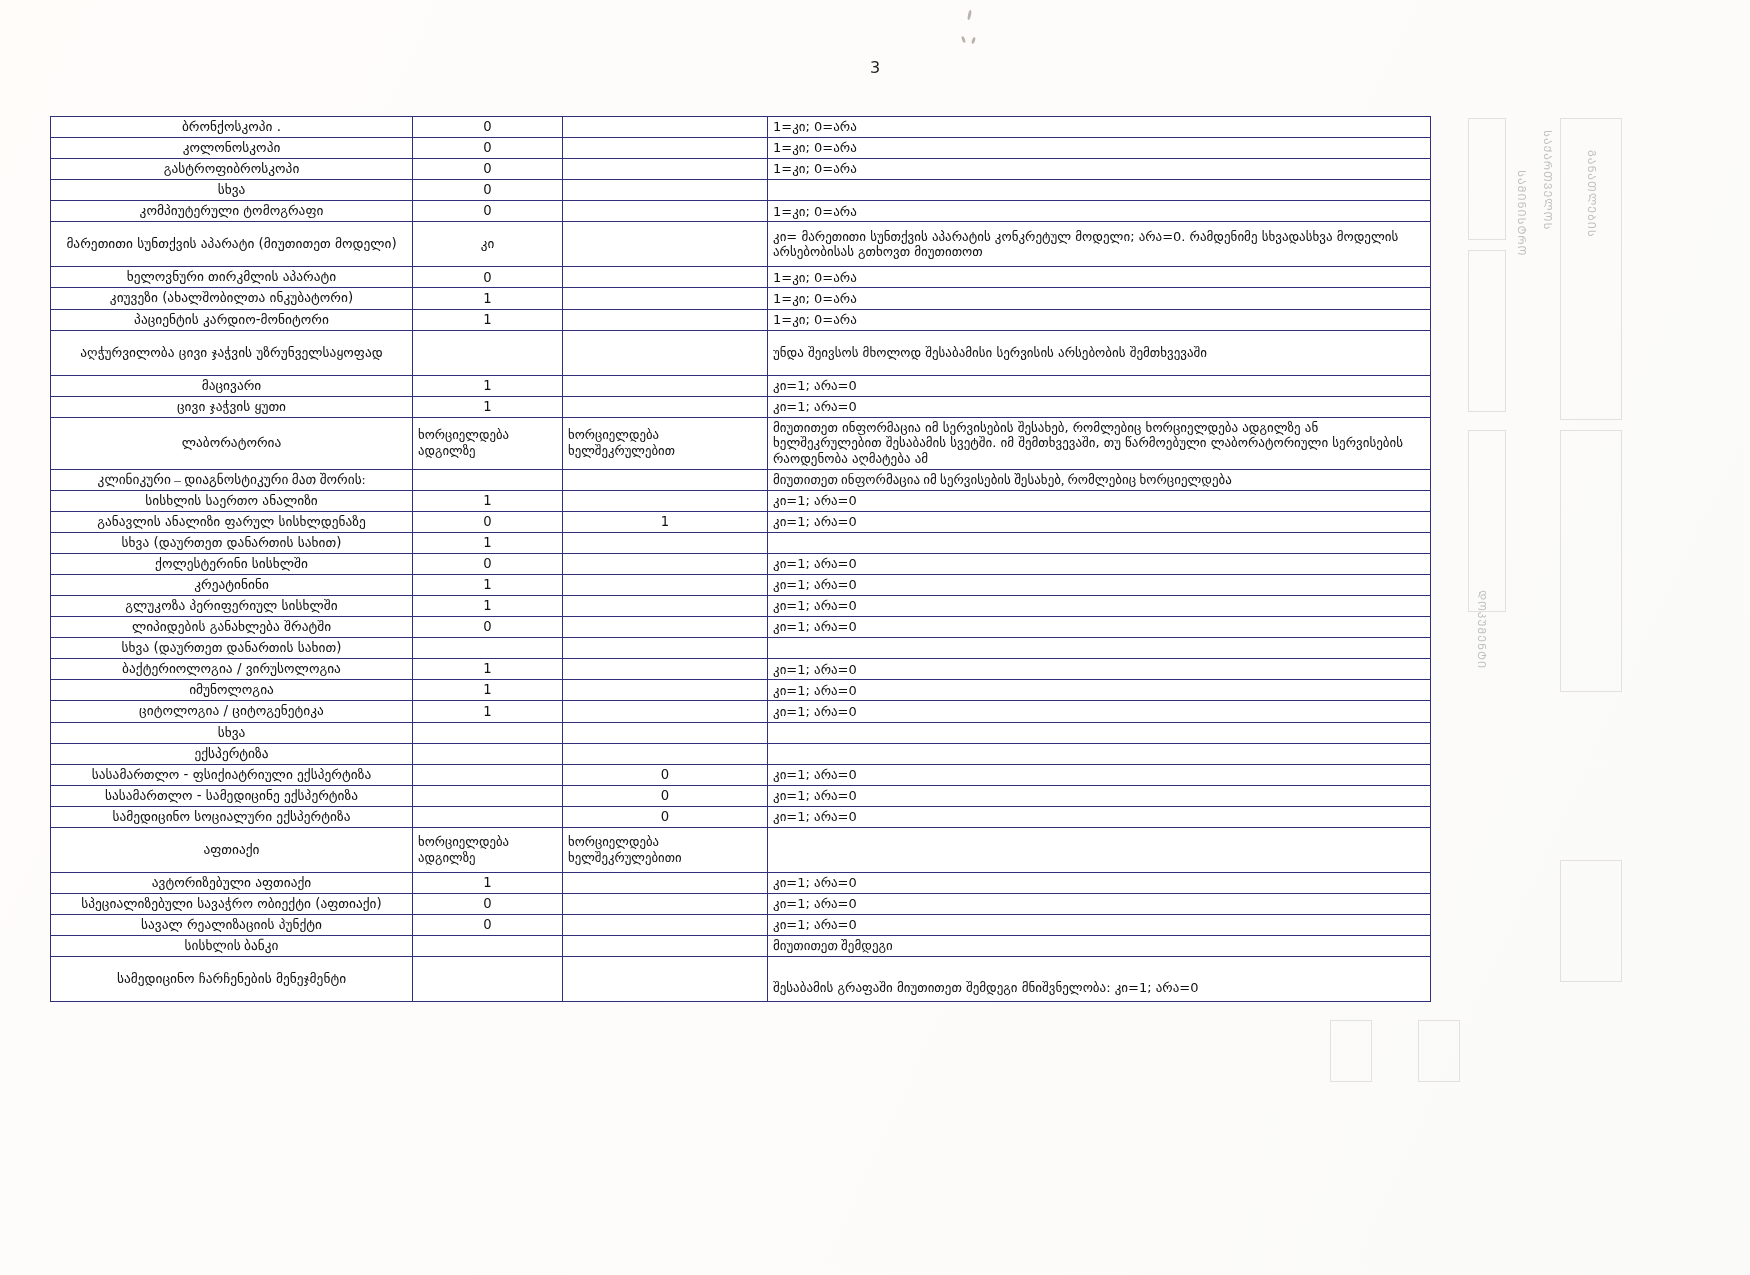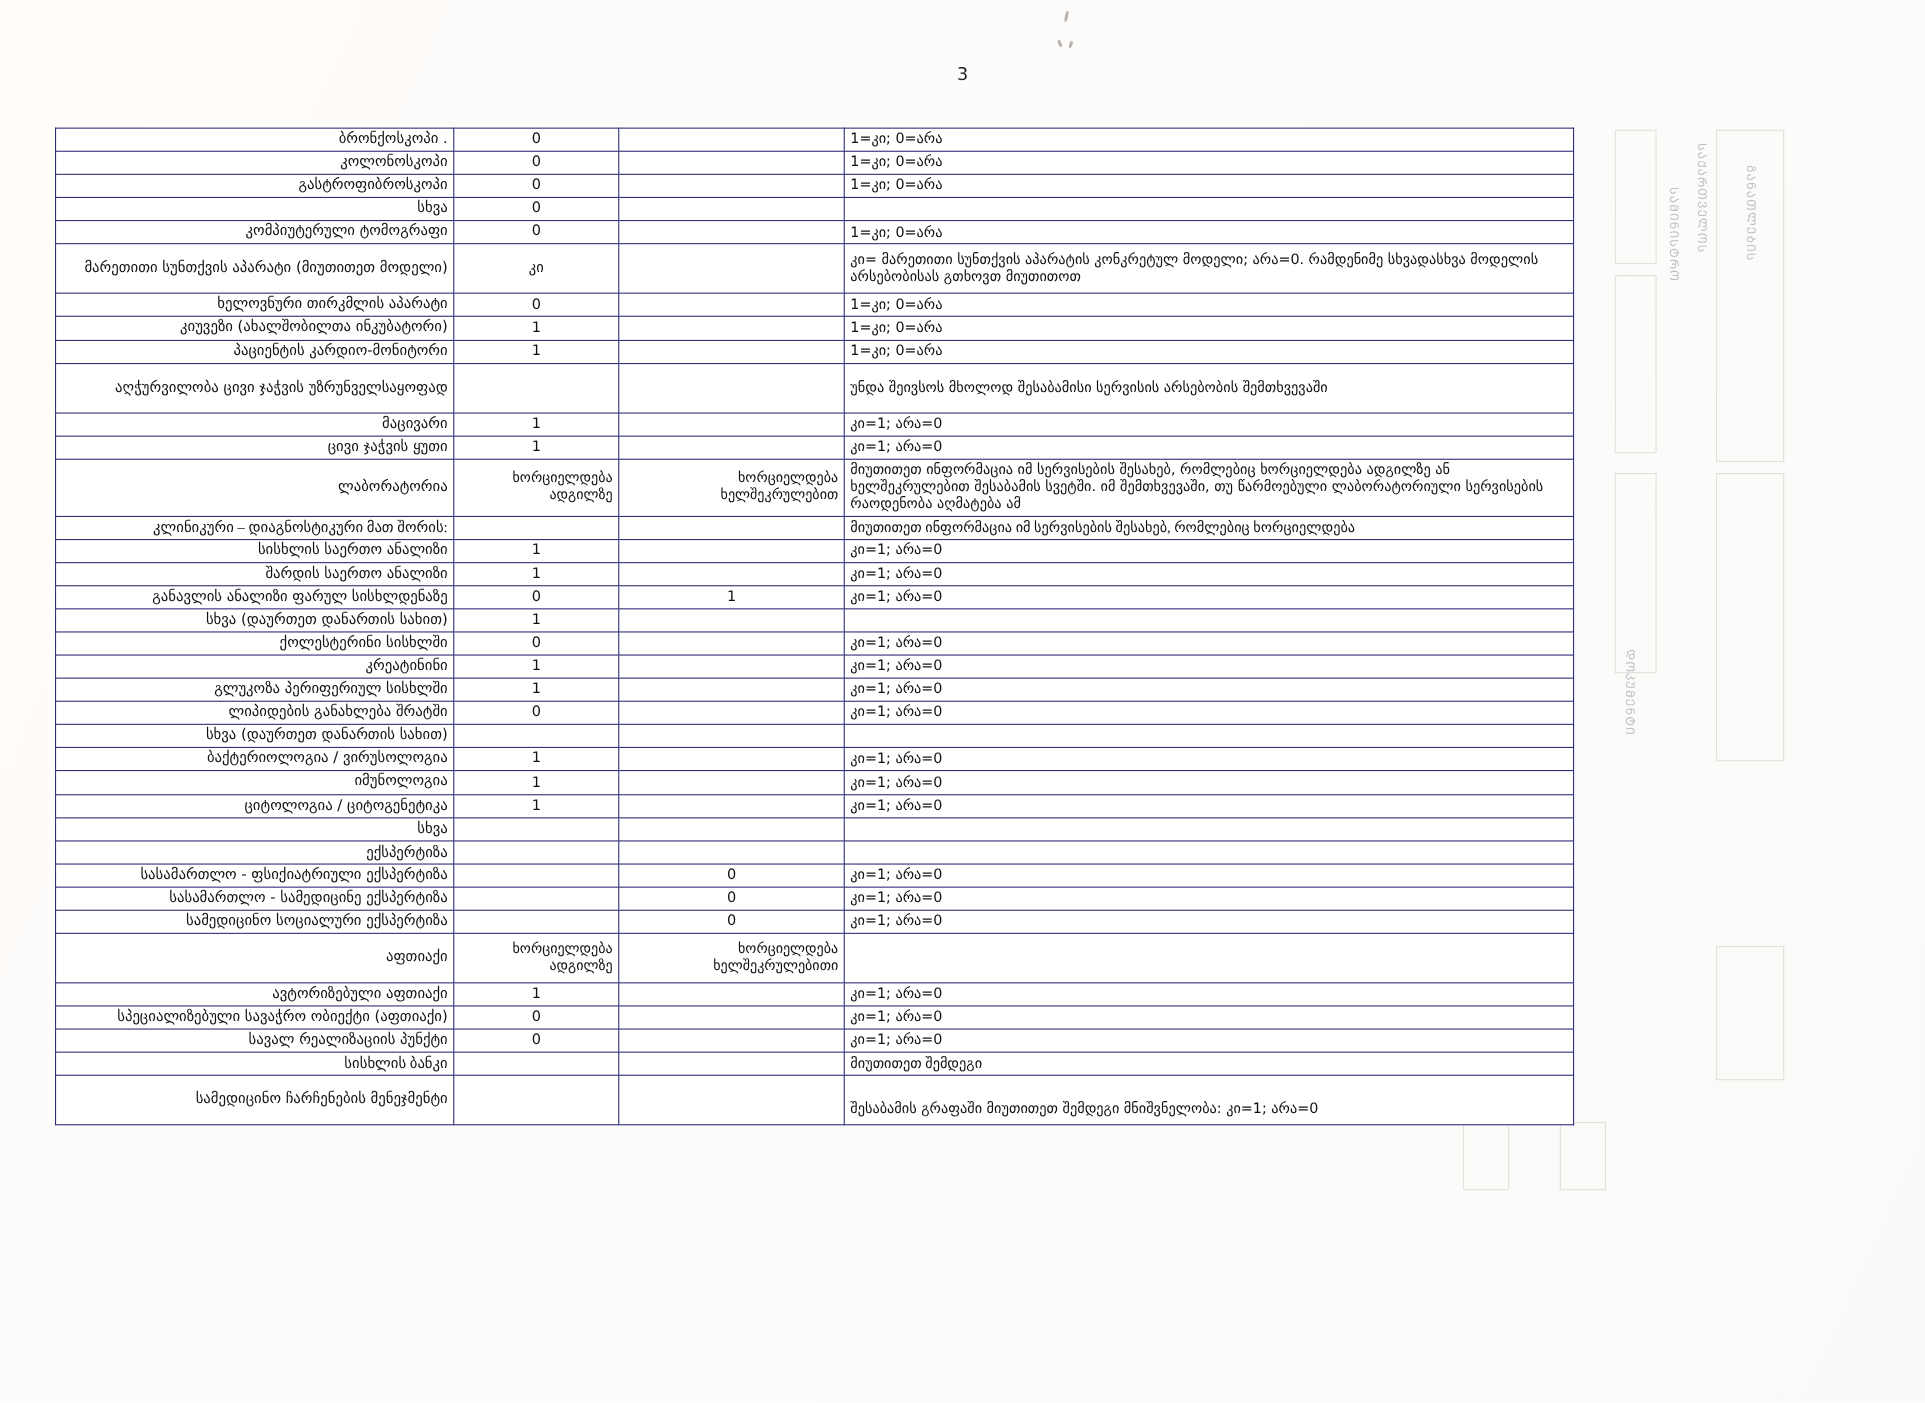--- a/index.html
+++ b/index.html
@@ -77,32 +77,32 @@
     background: #ffffff;
   }
   
   col.c0 { width: 362px; }
   col.c1 { width: 150px; }
   col.c2 { width: 205px; }
   col.c3 { width: 663px; }
 
   td.num { text-align: center; }
   td.note { font-size: 13px; }
-  td.lbl { text-align: right; }
+  td.lbl { text-align: center; }
 
   .tall { height: 40px; }
 
   
   .tint-green td   { background: linear-gradient(90deg,#e8f5ea 0%, #eaf6ec 55%, #e6f3e8 100%); margin-left: 28px; }
   .tint-pink td    { background: linear-gradient(90deg,#f6e7ef 0%, #efe6f2 50%, #e9e9f3 100%); }
   .tint-rain td    { background: linear-gradient(90deg,#f6e6ec 0%, #f0e8f0 35%, #e7eef0 70%, #e8f2ea 100%); }
   .tint-lav td     { background: linear-gradient(90deg,#f2e8f1 0%, #ece9f2 50%, #e9eef2 100%); }
   .tint-mint td    { background: linear-gradient(90deg,#e9f4ec 0%, #edf3ee 60%, #eaf1ec 100%); font-family: Liberation Serif, serif; }
 
-  .hdr-cell { text-align: right; font-size: 12.8px; line-height: 1.25; }
+  .hdr-cell { text-align: left; font-size: 12.8px; line-height: 1.25; }
 
   .section-label { font-size: 13.4px; }
 </style>
 </head>
 <body>
 
 <div class="page"></div>
 
 <div class="page-number">3</div>
 
@@ -215,26 +215,20 @@
           <td class="num"></td>
           <td class="note">მიუთითეთ ინფორმაცია იმ სერვისების შესახებ, რომლებიც ხორციელდება</td>
         </tr>
         <tr>
           <td class="lbl section-label">სისხლის საერთო ანალიზი</td>
           <td class="num">1</td>
           <td class="num"></td>
           <td class="note">კი=1; არა=0</td>
         </tr>
         <tr>
-          <td class="lbl section-label">შარდის საერთო ანალიზი</td>
-          <td class="num">1</td>
-          <td class="num"></td>
-          <td class="note">კი=1; არა=0</td>
-        </tr>
-        <tr>
           <td class="lbl section-label">განავლის ანალიზი ფარულ სისხლდენაზე</td>
           <td class="num">0</td>
           <td class="num">1</td>
           <td class="note">კი=1; არა=0</td>
         </tr>
         <tr>
           <td class="lbl section-label">სხვა (დაურთეთ დანართის სახით)</td>
           <td class="num">1</td>
           <td class="num"></td>
           <td class="note"></td>

